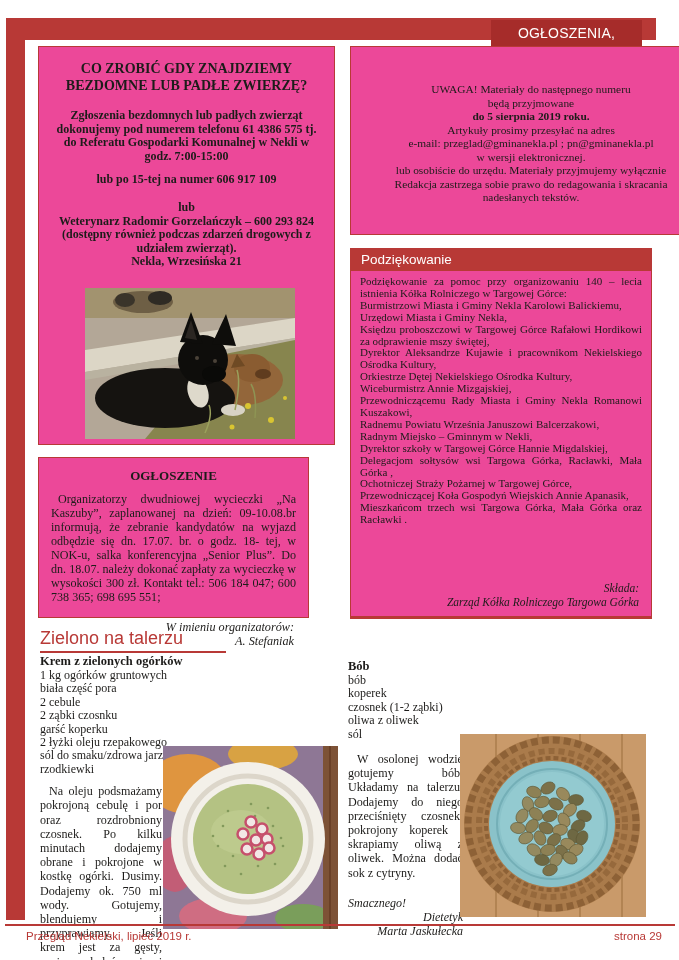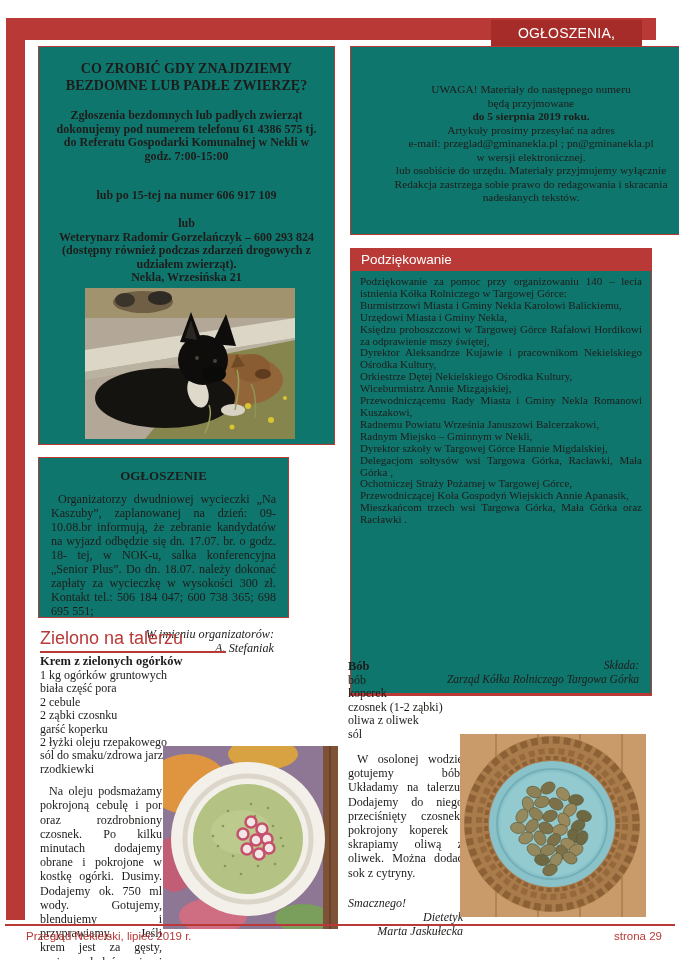--- a/index.html
+++ b/index.html
@@ -8,41 +8,41 @@
     --ink:#1d1c1a;
   }
   html,body{margin:0;padding:0;background:#ffffff;}
   .page{position:relative;width:679px;height:960px;background:#fff;overflow:hidden;
         font-family:"Liberation Serif",serif;color:var(--ink);}
   
   .topbar{position:absolute;left:6px;top:18px;width:650px;height:22px;background:var(--accent);}
   .tagbox{position:absolute;left:491px;top:20px;width:151px;height:27px;background:var(--accent-dark);
           color:#fff;font:14px/27px "Liberation Sans",sans-serif;text-align:center;letter-spacing:.2px;}
   .leftbar{position:absolute;left:6px;top:18px;width:19px;height:902px;background:var(--accent);}
-  .box{position:absolute;background:#0f766e;border:1px solid var(--accent);box-sizing:border-box;}
+  .box{position:absolute;background:#ec4899;border:1px solid var(--accent);box-sizing:border-box;}
   
   #box-animals{left:38px;top:46px;width:297px;height:399px;}
   .animals-title{margin:13px 12px 0;text-align:center;font-weight:bold;font-size:14px;line-height:17px;}
   .animals-p{margin:0 13px;text-align:center;font-weight:bold;font-size:12px;line-height:13.6px;}
   .animals-p.gap1{margin-top:15px;}
-  .animals-p.gap2{margin-top:26px;}
+  .animals-p.gap2{margin-top:10px;}
   .animals-p.gap3{margin-top:14px;}
   #photo-dogs{position:absolute;left:46px;top:241px;width:210px;height:151px;}
   
-  #box-oglo{left:38px;top:457px;width:251px;height:161px;}
+  #box-oglo{left:38px;top:457px;width:271px;height:161px;}
   .oglo-title{margin:10px 0 0;text-align:center;font-weight:bold;font-size:13px;line-height:15px;}
-  .oglo-body{margin:9px 12px 9px;text-align:justify;text-align-last:left;font-size:12.1px;line-height:14px;text-indent:7px;}
+  .oglo-body{margin:9px 12px 16px;text-align:justify;text-align-last:left;font-size:12.1px;line-height:14px;text-indent:7px;}
   .oglo-sign{margin:0 14px 0 0;text-align:right;font-style:italic;font-size:12.2px;line-height:14px;}
   
   #box-uwaga{left:350px;top:46px;width:362px;height:189px;}
   .uwaga-line{margin:0 4px;text-align:center;font-size:11.4px;line-height:13.5px;}
   .uwaga-first{margin-top:36px;}
   .uwaga-bold{font-weight:bold;}
   
-  #box-thanks{left:350px;top:248px;width:302px;height:448px;border-bottom:3px solid var(--accent);overflow:hidden;}
+  #box-thanks{left:350px;top:248px;width:302px;height:371px;border-bottom:3px solid var(--accent);overflow:hidden;}
   .thanks-header{height:22px;background:var(--accent);color:#fff;
                  font:13.5px/22px "Liberation Sans",sans-serif;padding-left:10px;}
   .thanks-body{padding:5px 9px 0;font-size:11px;line-height:11.9px;text-align:justify;text-align-last:left;}
   .thanks-body p{margin:0;}
   .thanks-sign{position:absolute;right:12px;bottom:7px;text-align:right;font-style:italic;
                font-size:11.5px;line-height:13.5px;}
   
   .section-title{position:absolute;left:40px;top:627px;font:18px/22px "Liberation Sans",sans-serif;color:var(--accent);}
   .section-underline{position:absolute;left:40px;top:651px;width:186px;height:2px;background:var(--accent);}
   .recipe-col{position:absolute;font-family:"Liberation Serif",serif;}

